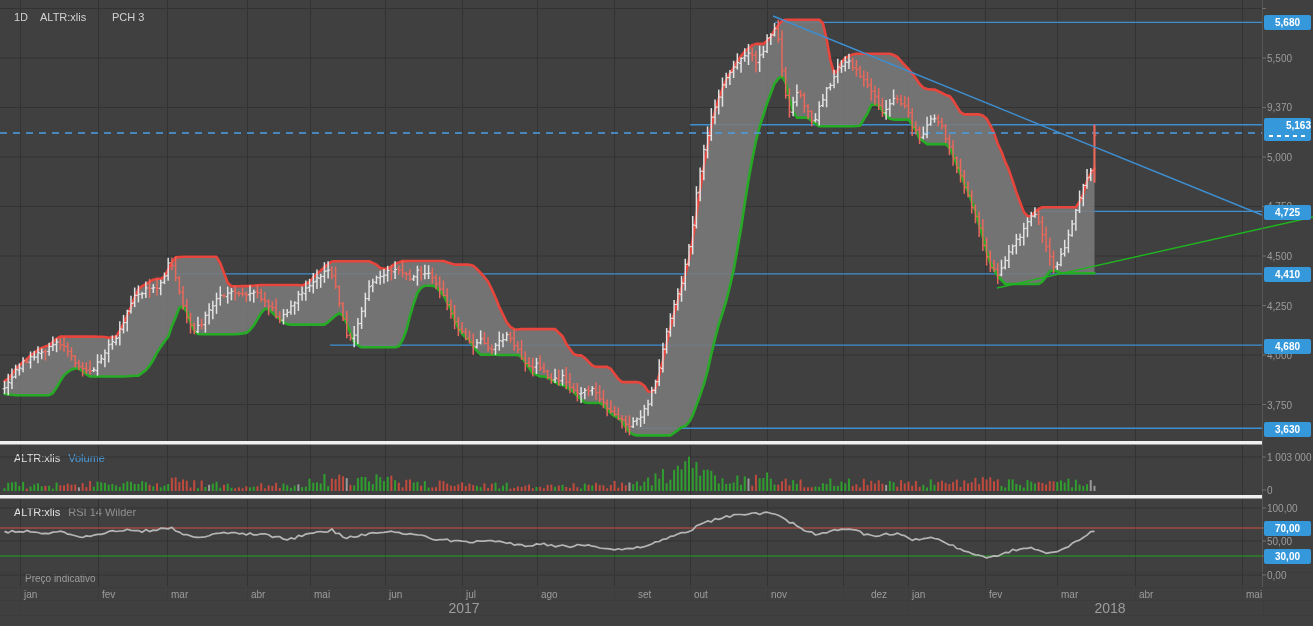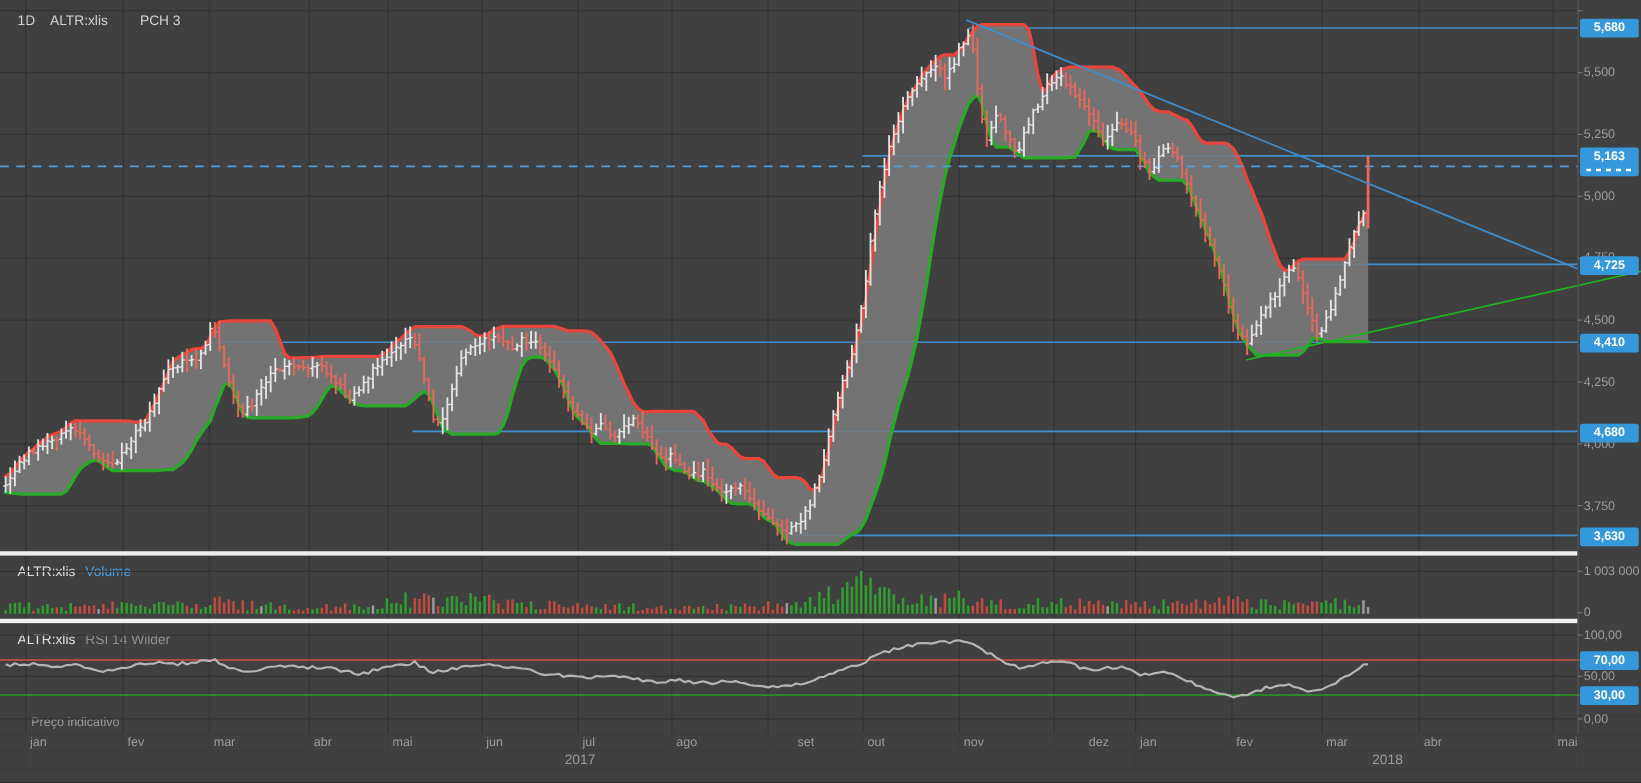--- a/index.html
+++ b/index.html
@@ -13,21 +13,21 @@
   .badge-partial{position:absolute;left:1264px;width:47px;height:9px;background:#3598db;
          border-radius:0 0 2px 2px;overflow:hidden;}
   .badge-partial .dashes{position:absolute;left:5px;top:3px;width:37px;height:2px;
          background:repeating-linear-gradient(90deg,#ffffff 0 4px,rgba(255,255,255,0) 4px 8px);}
   .toolbar-item{position:absolute;top:11px;color:#d2d2d2;font-size:11px;line-height:12px;}
   .pane-header{position:absolute;font-size:11px;line-height:12px;color:#e0e0e0;}
   .pane-header .sec{color:#909090;margin-left:8px;}
   .pane-header .blue{color:#4a9fe0;margin-left:8px;}
   .note{position:absolute;color:#9c9c9c;font-size:10px;line-height:12px;}
   .mon{position:absolute;color:#9c9c9c;font-size:10px;line-height:12px;}
-  .yr{position:absolute;color:#9c9c9c;font-size:11px;line-height:12px;width:60px;text-align:center;}
+  .yr{position:absolute;color:#9c9c9c;font-size:14px;line-height:12px;width:60px;text-align:center;}
 </style>
 </head>
 <body>
 
 <div id="frame">
   <svg id="chart-svg" width="1313" height="626">
       <g>
         <line x1="20.5" x2="20.5" y1="0" y2="441" stroke="#333333" stroke-width="1"></line>
         <line x1="20.5" x2="20.5" y1="445" y2="495" stroke="#333333" stroke-width="1"></line>
         <line x1="20.5" x2="20.5" y1="499" y2="586" stroke="#333333" stroke-width="1"></line>
@@ -1360,37 +1360,37 @@
   </div>
 
   <div class="pane-header" style="left:14px;top:506px">
     <span>ALTR:xlis</span><span class="sec">RSI 14 Wilder</span>
   </div>
 
   <div class="note" style="left:25px;top:573px">Preço indicativo</div>
 
   <div id="labels">
       <div class="lbl" style="left: 1267px; top: 53px;">5,500</div>
-      <div class="lbl" style="left: 1267px; top: 102px;">5,250</div>
+      <div class="lbl" style="left: 1267px; top: 102px;">9,370</div>
       <div class="lbl" style="left: 1267px; top: 152px;">5,000</div>
       <div class="lbl" style="left: 1267px; top: 201px;">4,750</div>
       <div class="lbl" style="left: 1267px; top: 251px;">4,500</div>
       <div class="lbl" style="left: 1267px; top: 301px;">4,250</div>
       <div class="lbl" style="left: 1267px; top: 350px;">4,000</div>
       <div class="lbl" style="left: 1267px; top: 400px;">3,750</div>
       <div class="lbl" style="left: 1267px; top: 452px;">1 003 000</div>
       <div class="lbl" style="left: 1267px; top: 485px;">0</div>
       <div class="lbl" style="left: 1267px; top: 503px;">100,00</div>
       <div class="lbl" style="left: 1267px; top: 536px;">50,00</div>
       <div class="lbl" style="left: 1267px; top: 570px;">0,00</div>
       <div class="badge-partial" style="top: 132px;">
         <div class="dashes"></div>
       </div>
       <div class="badge" style="top: 14.5px;">5,680</div>
-      <div class="badge" style="top: 117.5px;">5,163</div>
+      <div class="badge" style="top: 117.5px; text-align: right;">5,163</div>
       <div class="badge" style="top: 204.5px;">4,725</div>
       <div class="badge" style="top: 266.5px;">4,410</div>
       <div class="badge" style="top: 338.5px;">4,680</div>
       <div class="badge" style="top: 421.5px;">3,630</div>
       <div class="badge" style="top: 520.5px;">70,00</div>
       <div class="badge" style="top: 548.5px;">30,00</div>
       <div class="mon" style="left: 24px; top: 589px;">jan</div>
       <div class="mon" style="left: 102px; top: 589px;">fev</div>
       <div class="mon" style="left: 171px; top: 589px;">mar</div>
       <div class="mon" style="left: 251px; top: 589px;">abr</div>

